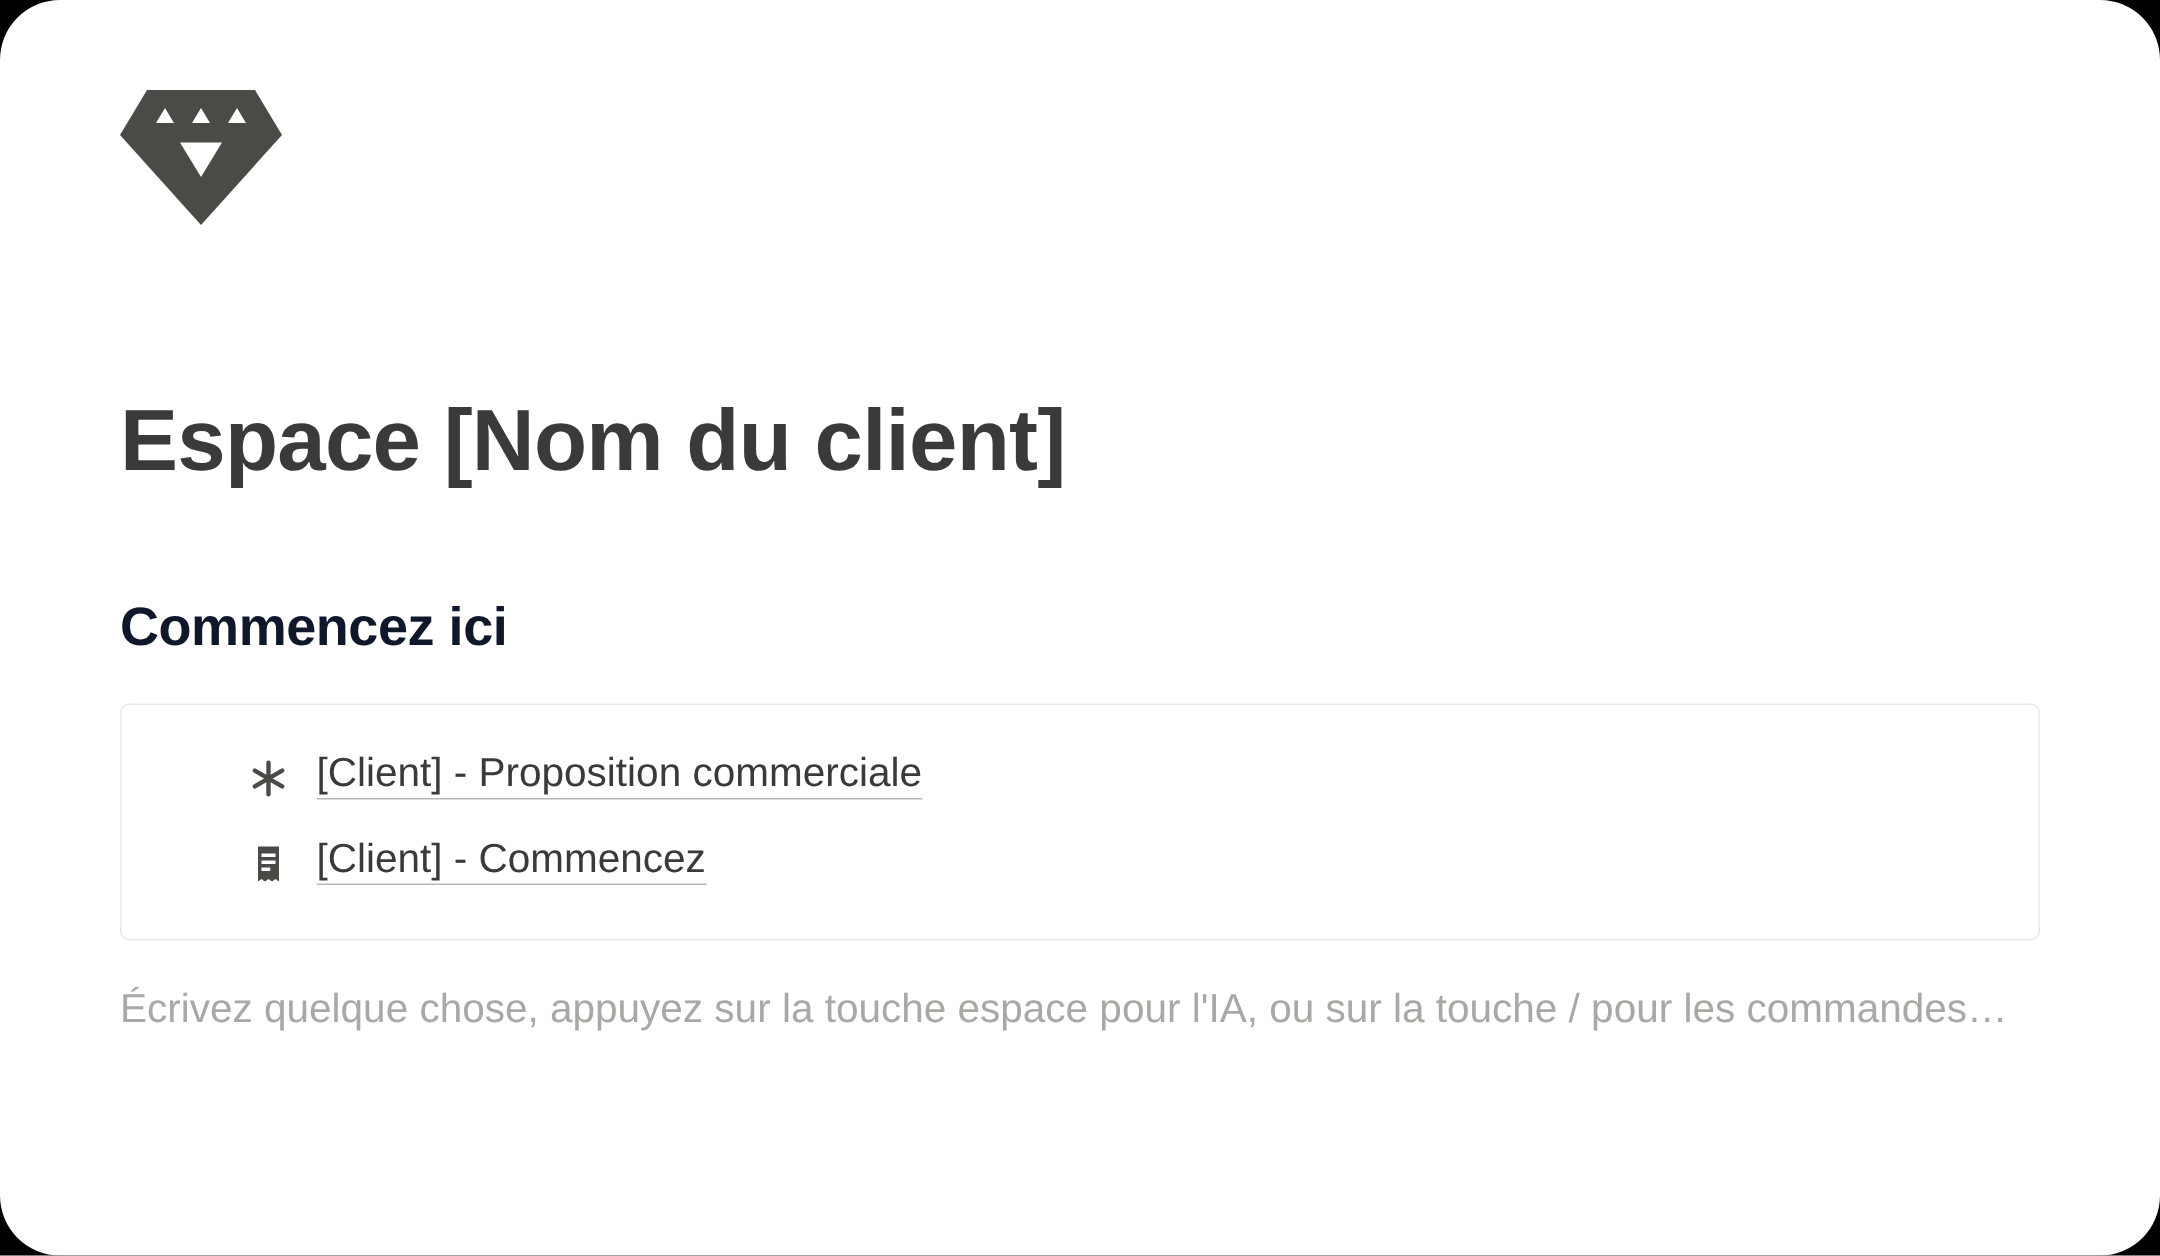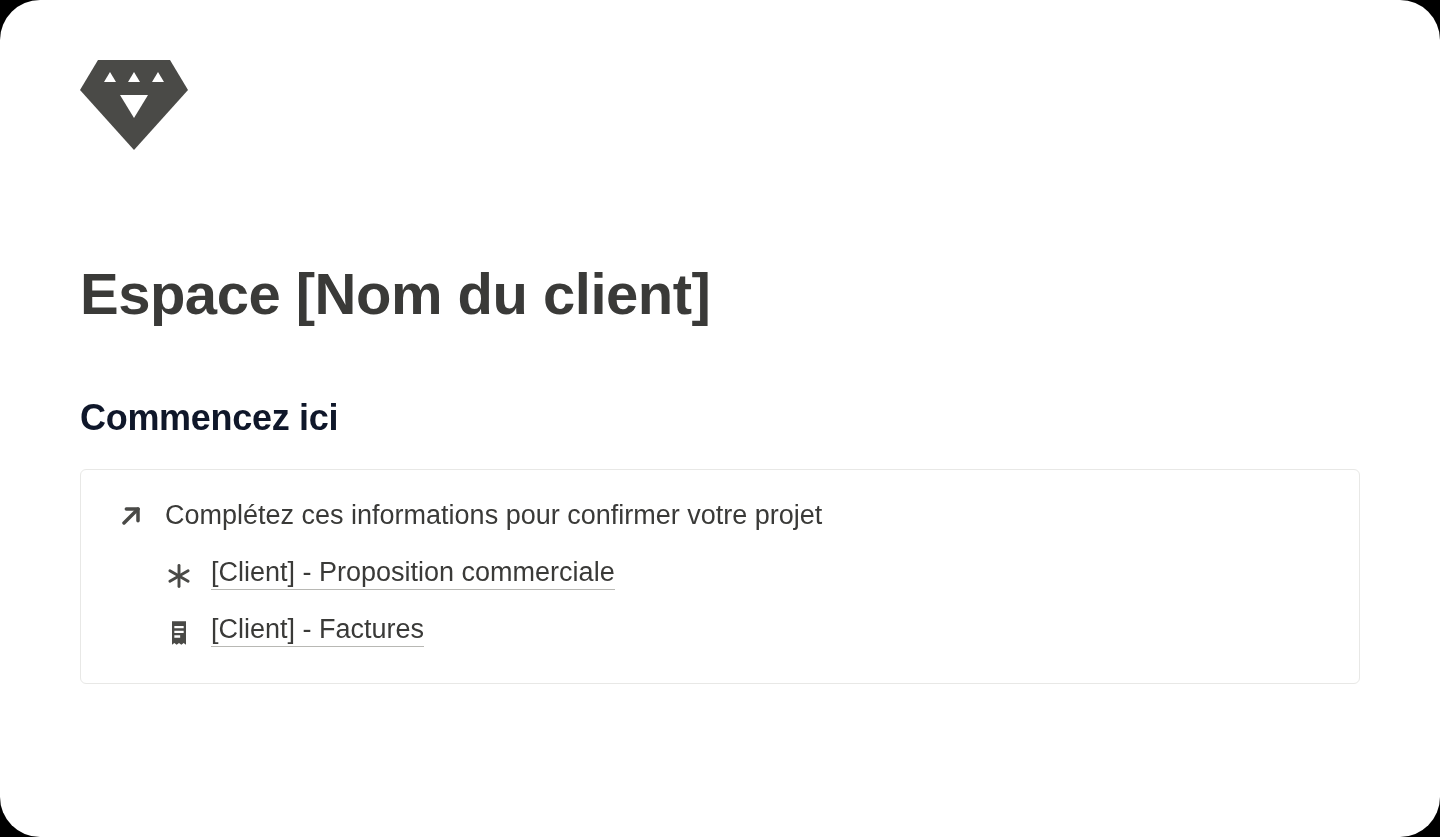--- a/index.html
+++ b/index.html
@@ -132,29 +132,20 @@
         <polygon points="40,35 68,35 54,58" fill="#fff"></polygon>
       </svg>
     </span>
   </div>
 
   <h1 class="page-title">Espace [Nom du client]</h1>
 
   <h2 class="section-heading">Commencez ici</h2>
 
   <div class="callout-box">
-    <div class="callout-header">
-      <span class="callout-header-icon">
-        <svg viewBox="0 0 24 24" fill="none" stroke="currentColor" stroke-width="3" stroke-linecap="round" stroke-linejoin="round">
-          <line x1="6" y1="18" x2="18" y2="6"></line>
-          <polyline points="8 6 18 6 18 16"></polyline>
-        </svg>
-      </span>
-      <span class="callout-header-text">Complétez ces informations pour confirmer votre projet</span>
-    </div>
 
     <div class="link-list">
 
       <div class="link-item">
         <span class="link-item-icon">
           <svg viewBox="0 0 24 24" fill="none" stroke="currentColor" stroke-width="2.5" stroke-linecap="round">
             <line x1="12" y1="3" x2="12" y2="21"></line>
             <line x1="4.2" y1="7.5" x2="19.8" y2="16.5"></line>
             <line x1="4.2" y1="16.5" x2="19.8" y2="7.5"></line>
           </svg>
@@ -162,20 +153,21 @@
         <span class="link-item-text">[Client] - Proposition commerciale</span>
       </div>
 
 
       <div class="link-item">
         <span class="link-item-icon">
           <svg viewBox="0 0 24 24" fill="currentColor">
             <path d="M18 2 L6 2 L6 22 L8 20.5 L10 22 L12 20.5 L14 22 L16 20.5 L18 22 Z M8 6 L16 6 L16 8 L8 8 Z M8 10 L16 10 L16 12 L8 12 Z M8 14 L13 14 L13 16 L8 16 Z"></path>
           </svg>
         </span>
-        <span class="link-item-text">[Client] - Factures</span>
+        <span class="link-item-text">[Client] - Commencez</span>
       </div>
 
     </div>
   </div>
 
+  <div class="placeholder-text">Écrivez quelque chose, appuyez sur la touche espace pour l'IA, ou sur la touche / pour les commandes…</div>
 
 </div>
 
 </body></html>

